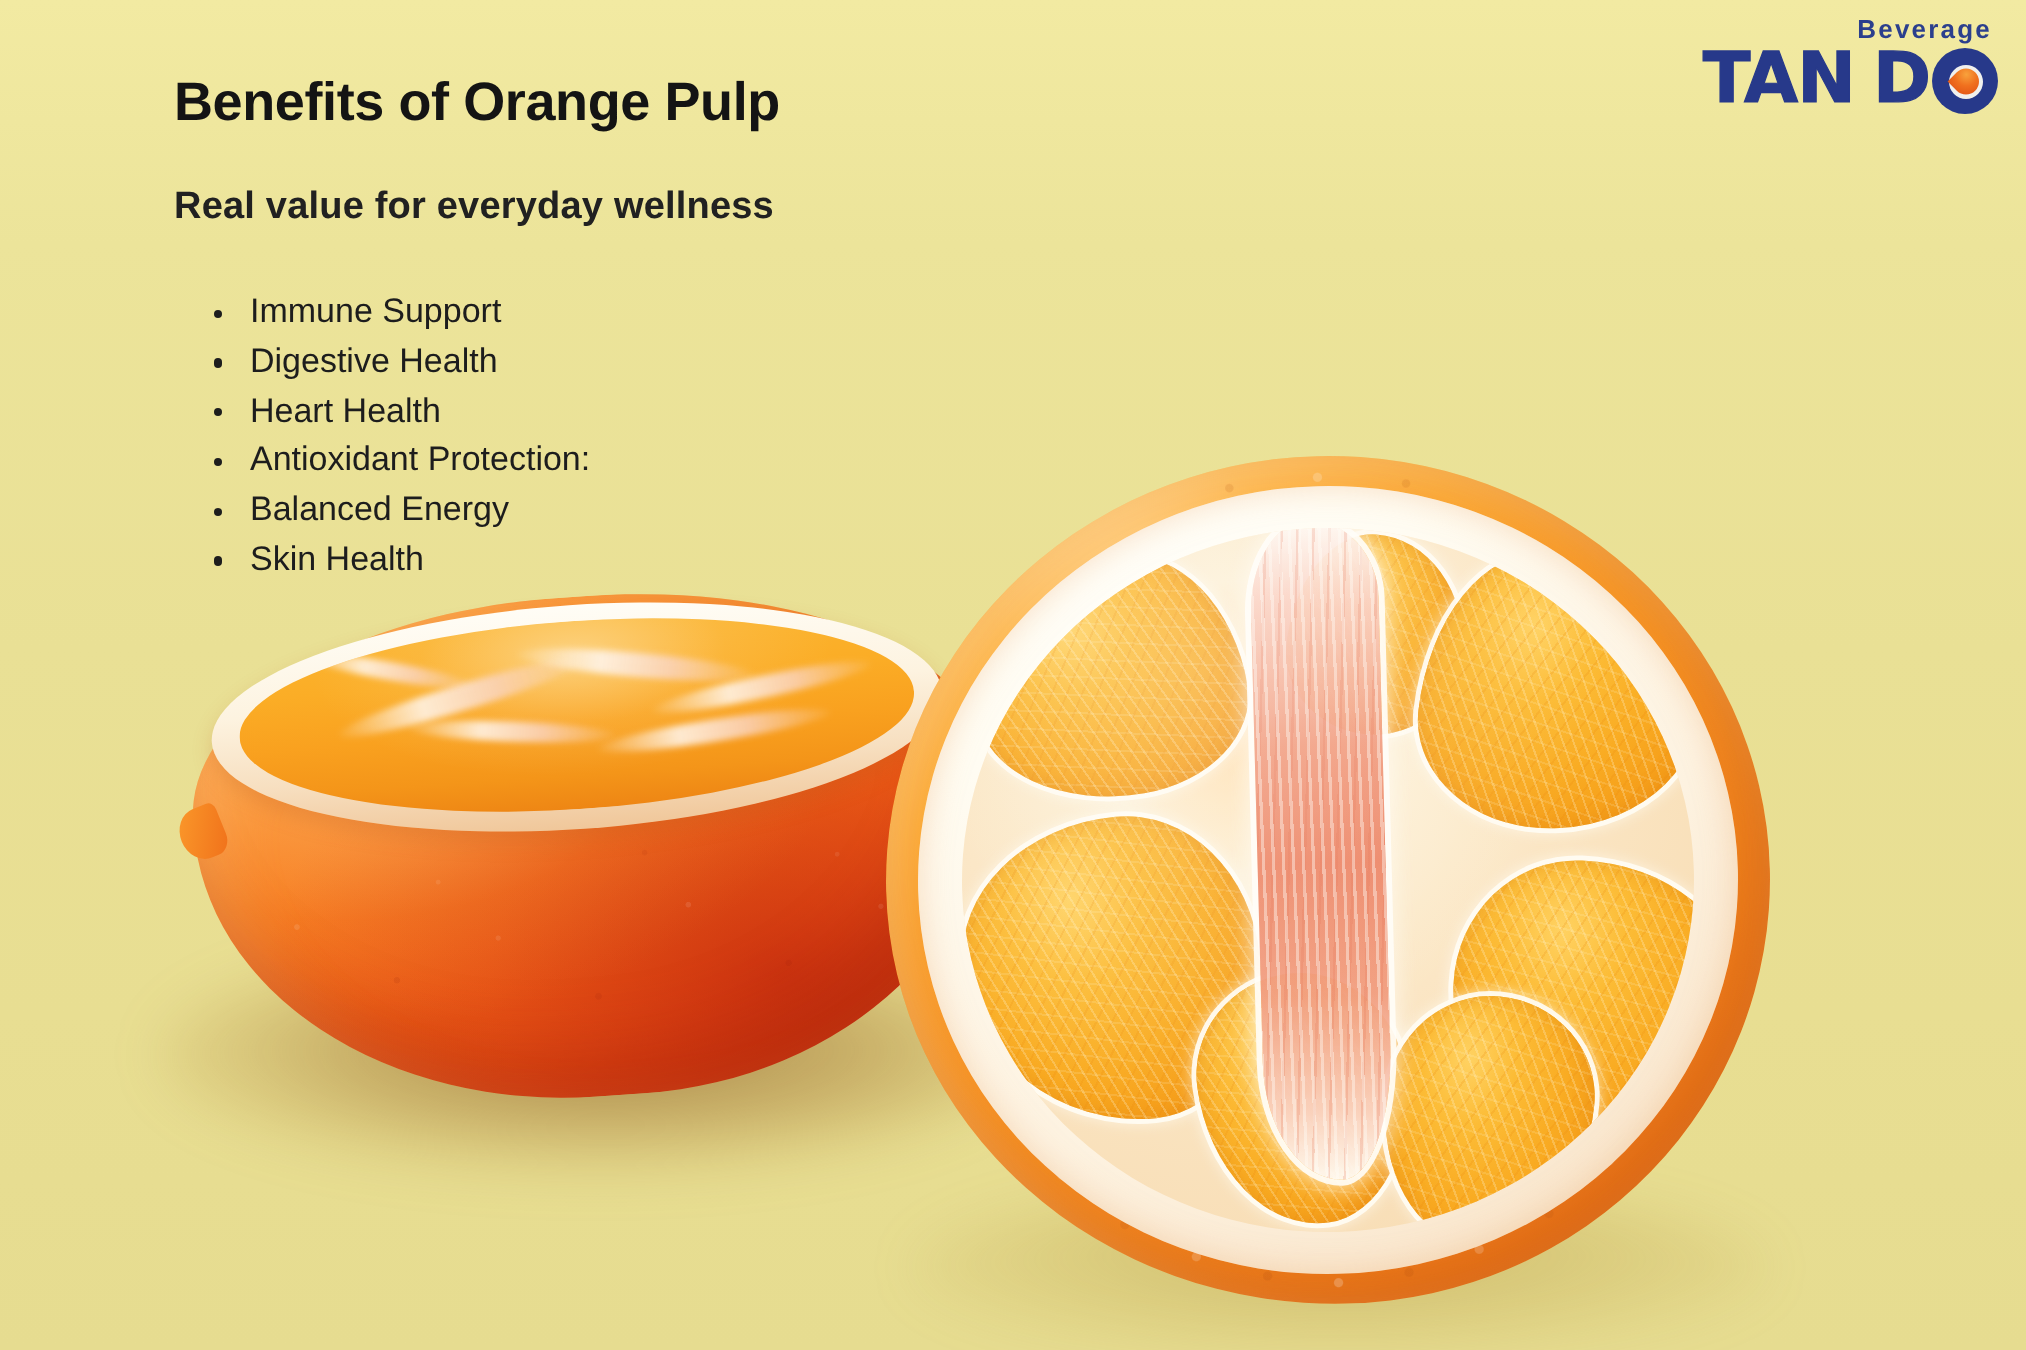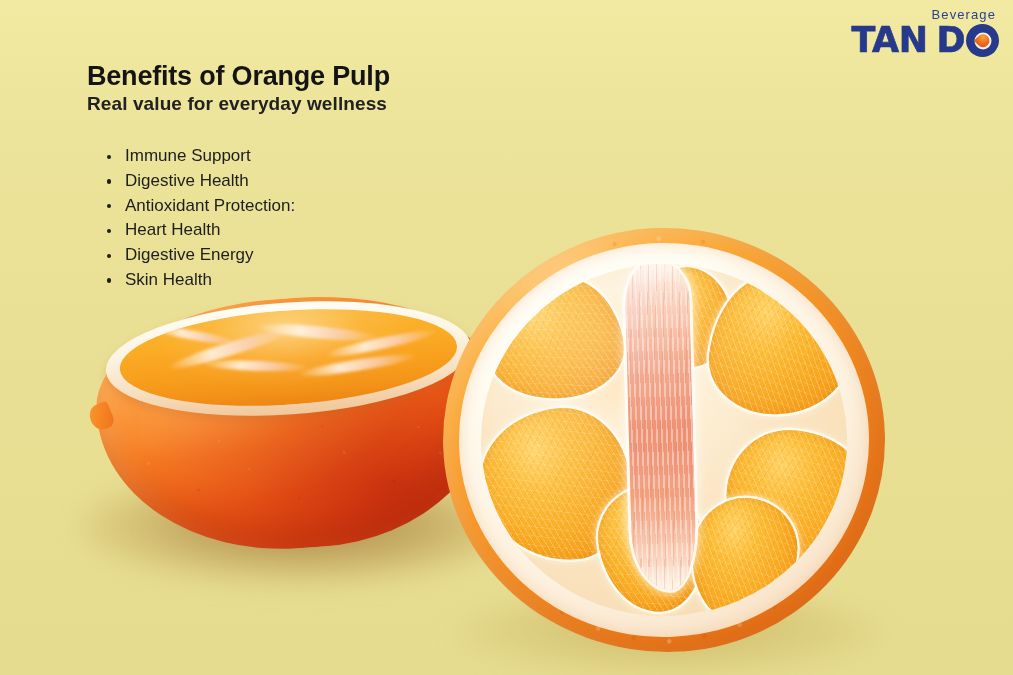--- a/index.html
+++ b/index.html
@@ -27,21 +27,21 @@
   
   #logo {
     position:absolute;
     top:8px; right:14px;
     text-align:right;
     line-height:1;
     user-select:none;
   }
   #logo-beverage {
     font-size:13px;
-    font-weight:normal;
+    font-weight:bold;
     letter-spacing:1.1px;
     color:#2b3f8d;
     margin-bottom:3px;
     padding-right:3px;
   }
   #logo-wordmark {
     display:flex;
     align-items:center;
     justify-content:flex-end;
     gap:0px;
@@ -81,21 +81,21 @@
     transform:translate(-50%,-52%) rotate(45deg);
     width:13px; height:13px;
     background:radial-gradient(circle at 32% 30%, #f8a23c 0%, #f0701e 45%, #de4d14 100%);
     border-radius:50% 50% 50% 0;
     z-index:2;
   }
 
   
   #headline {
     position:absolute;
-    left:87px; top:61px;
+    left:87px; top:36px;
     font-size:27px;
     font-weight:bold;
     color:#141414;
     letter-spacing:-0.2px;
     white-space:nowrap;
     text-align:center;
   }
   #subhead {
     position:absolute;
     left:87px; top:93px;
@@ -404,23 +404,23 @@
     </div>
     <div id="front-gloss"></div>
   </div>
 
   <div id="headline">Benefits of Orange Pulp</div>
   <div id="subhead">Real value for everyday wellness</div>
 
   <ul id="benefits-list">
     <li>Immune Support</li>
     <li>Digestive Health</li>
+    <li>Heart Health</li>
     <li>Antioxidant Protection:</li>
-    <li>Heart Health</li>
-    <li>Digestive Energy</li>
+    <li>Balanced Energy</li>
     <li>Skin Health</li>
   </ul>
 
   <div id="logo">
     <div id="logo-beverage">Beverage</div>
     <div id="logo-wordmark">
       <span id="logo-tan">TAN</span>
       <span id="logo-d">D</span>
       <span id="logo-o">
         <span id="logo-droplet"></span>

